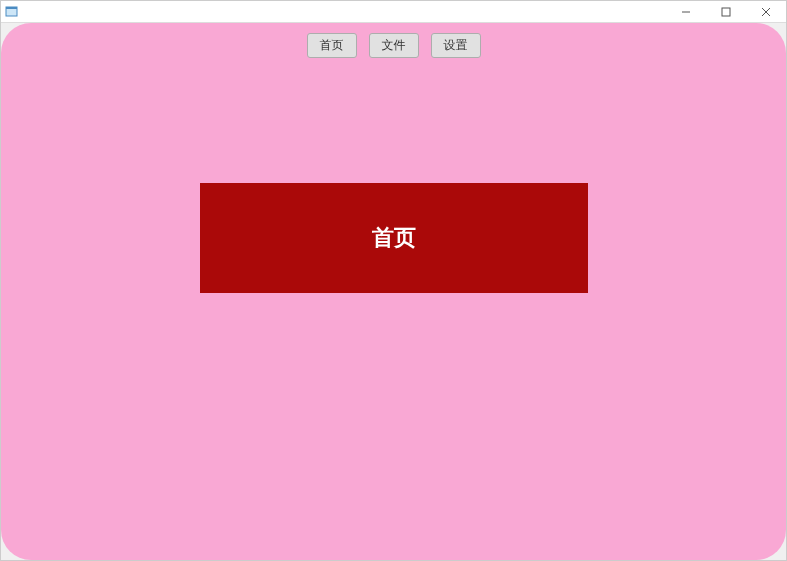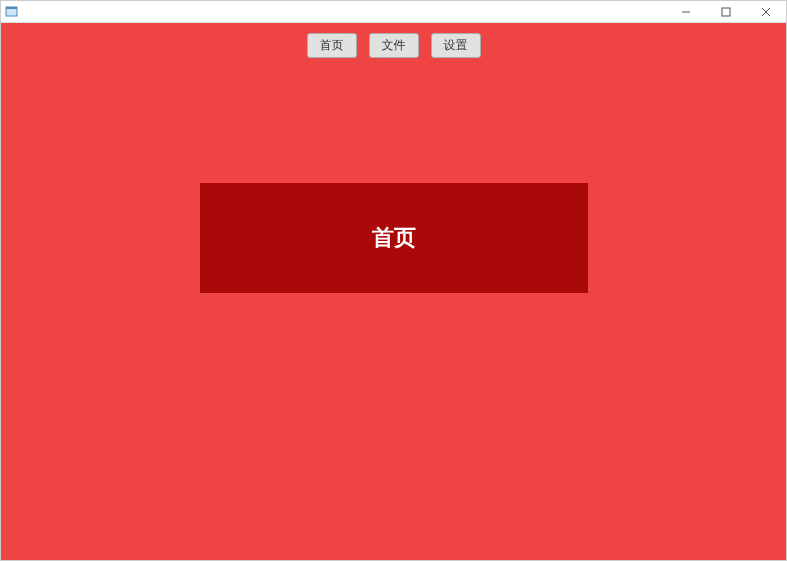--- a/index.html
+++ b/index.html
@@ -50,22 +50,23 @@
       font-size: 12px;
       background: transparent;
       border: none;
       cursor: pointer;
     }
     .win-btn svg {
       stroke: #555;
     }
     .content {
       height: calc(100% - 22px);
-      background: #ef4444;
+      background: #f9a8d4;
       position: relative;
+      border-radius: 30px;
     }
     .toolbar {
       position: absolute;
       top: 10px;
       left: 0;
       right: 0;
       display: flex;
       justify-content: center;
       gap: 12px;
     }

